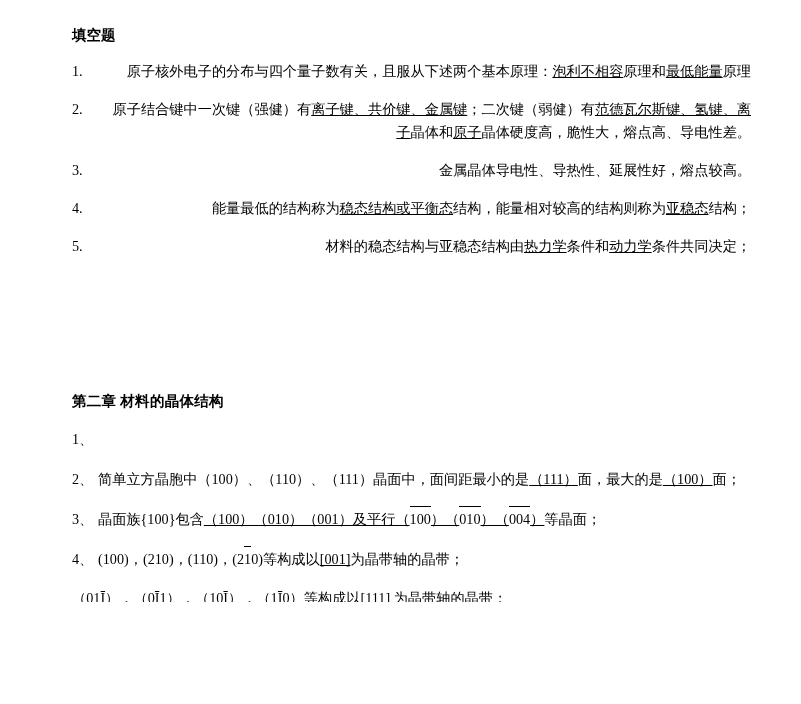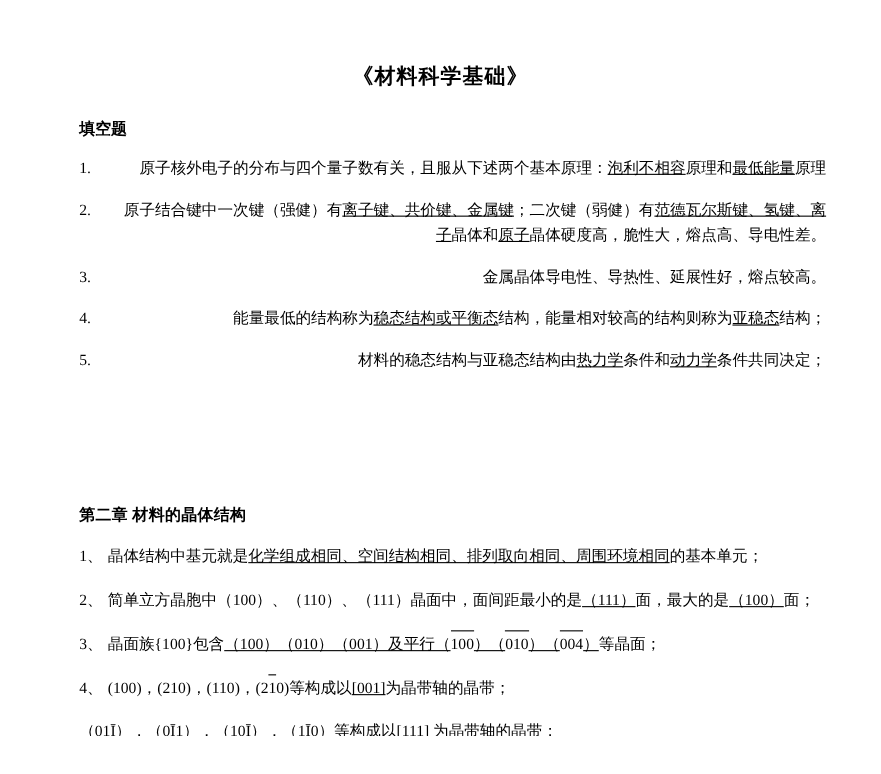--- a/index.html
+++ b/index.html
@@ -64,21 +64,21 @@
     flex: 1 1 auto;
     text-align: right;
   }
   .u {
     text-decoration: underline;
   }
   .gap {
     height: 118px;
   }
   .ch2 {
-    margin-top: 1px;
+    margin-top: 16px;
   }
   .item2 {
     display: flex;
     align-items: flex-start;
     margin-top: 16px;
     margin-left: 72px;
     margin-right: 46px;
     font-size: 14.2px;
     line-height: 1.7;
   }
@@ -105,21 +105,20 @@
     line-height: 1.7;
     height: 16px;
     overflow: hidden;
   }
 </style>
 </head>
 <body>
 
 <div class="page">
 
-  <div class="doc-title">《材料科学基础》</div>
 
   <div class="section-label">填空题</div>
 
 
   <div class="list">
 
     <div class="item">
       <span class="num">1.</span>
       <span class="body"><span>原子核外电子的分布与四个量子数有关，且服从下述两个基本原理：</span><span class="u">泡利不相容</span><span>原理和</span><span class="u">最低能量</span><span>原理</span></span>
     </div>
@@ -147,21 +146,20 @@
   </div>
 
   <div class="gap"></div>
 
   <div class="chapter-head ch2">第二章  材料的晶体结构</div>
 
   <div class="list">
 
     <div class="item2">
       <span class="num">1、</span>
-      <span class="body"><span>晶体结构中基元就是</span><span class="u">化学组成相同、空间结构相同、排列取向相同、周围环境相同</span><span>的基本单元；</span></span>
     </div>
 
     <div class="item2">
       <span class="num">2、</span>
       <span class="body"><span>简单立方晶胞中（100）、（110）、（111）晶面中，面间距最小的是</span><span class="u">（111）</span><span>面，最大的是</span><span class="u">（100）</span><span>面；</span></span>
     </div>
 
     <div class="item2">
       <span class="num">3、</span>
       <span class="body"><span>晶面族{100}包含</span><span class="u"><span>（100）（010）（001）及平行（</span><span class="overbar">100</span><span>）（</span><span class="overbar">010</span><span>）（</span><span class="overbar">004</span><span>）</span></span><span>等晶面；</span></span>

